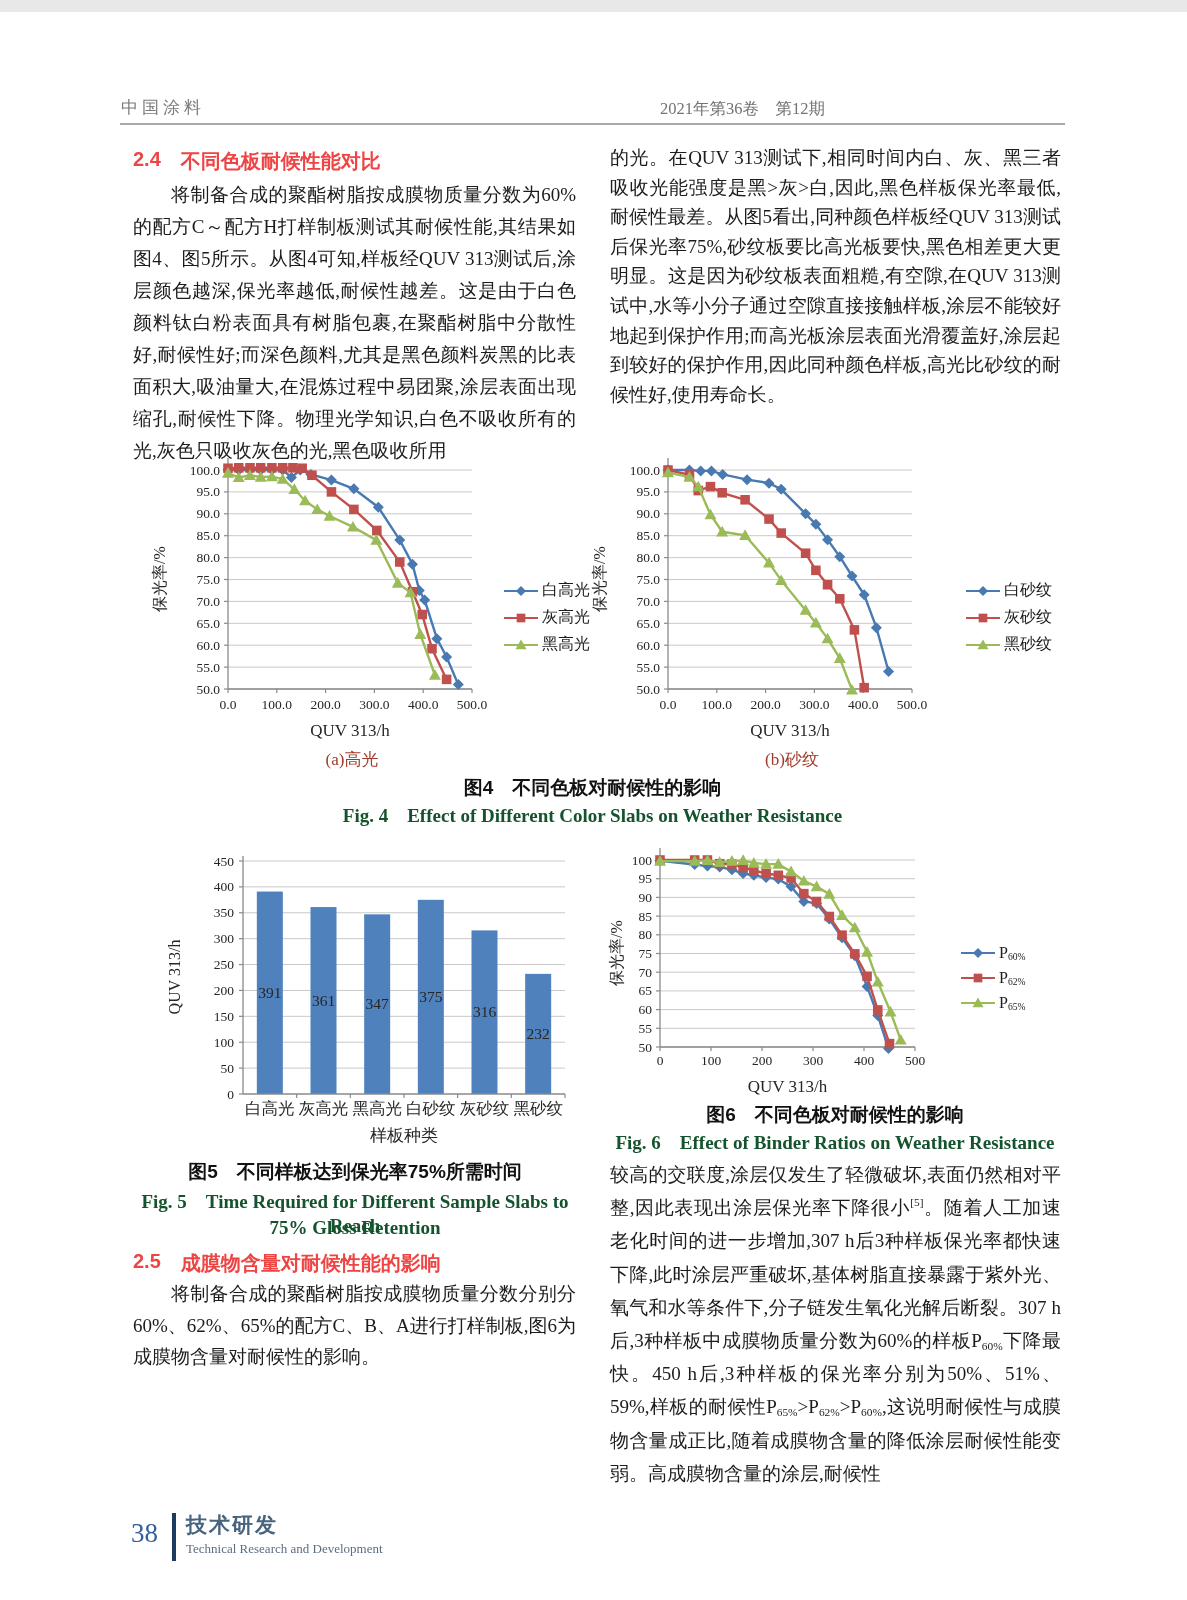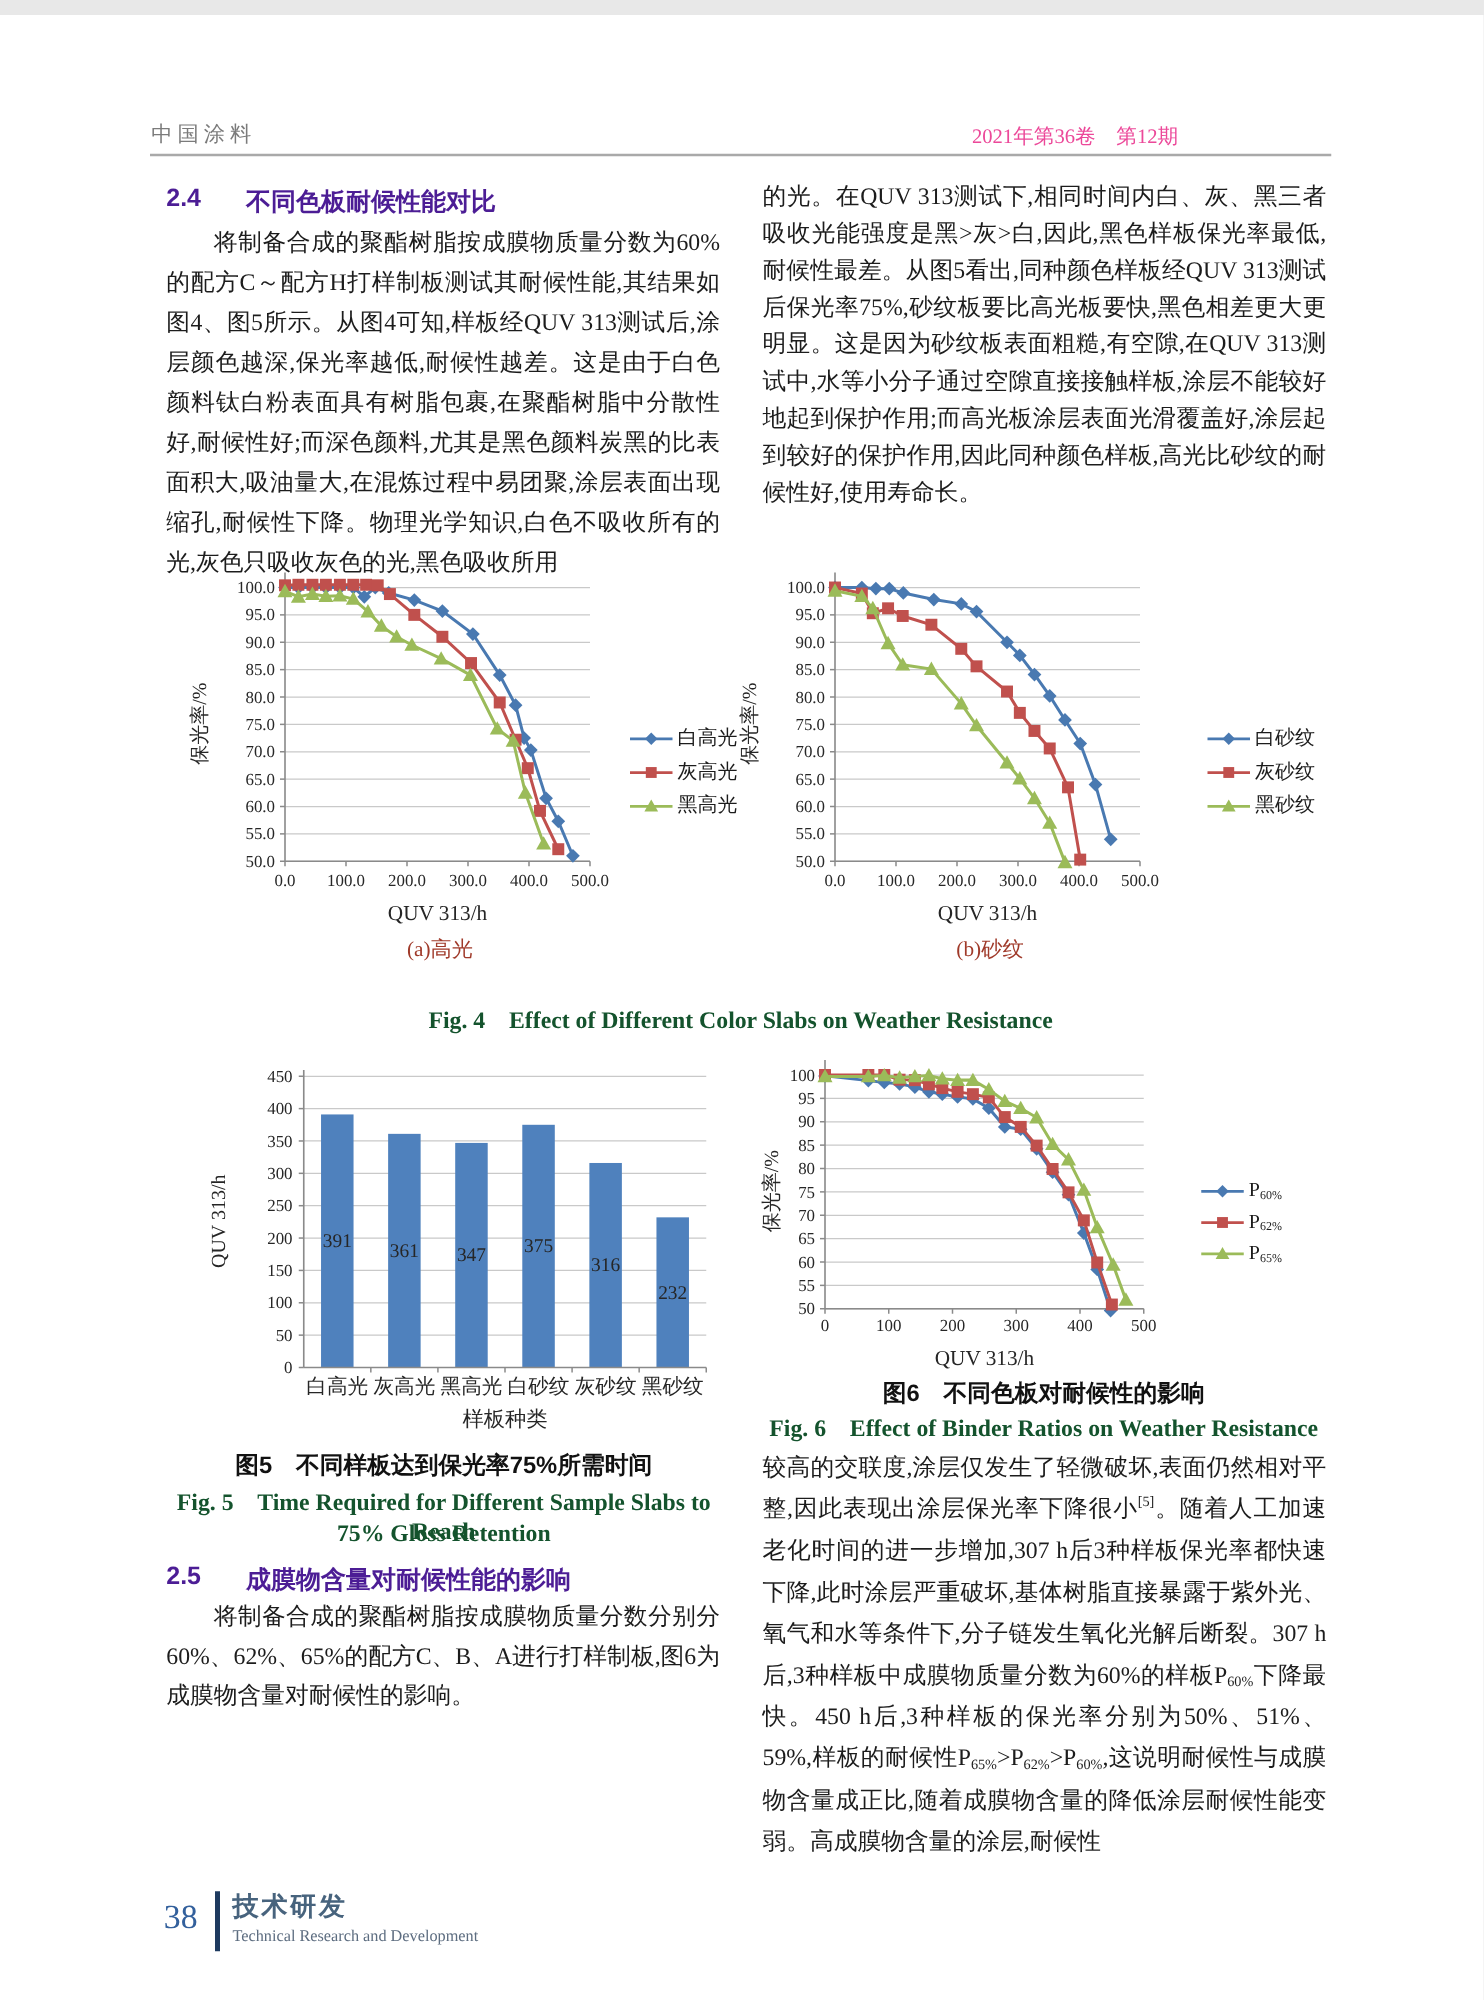--- a/index.html
+++ b/index.html
@@ -1,25 +1,25 @@
 <!DOCTYPE html>
 <html><head>
 <meta charset="utf-8">
 <style>
   html,body{margin:0;padding:0;background:#e8e8e8;}
   .page{position:relative;width:1187px;height:1600px;background:#ffffff;margin:12px auto;
         font-family:"Liberation Serif","DejaVu Serif",serif;color:#1c1c1c;overflow:hidden;}
   .abs{position:absolute;}
   
   .hdr-journal{left:121px;top:84px;font-size:17px;color:#7b7b7b;letter-spacing:4px;}
-  .hdr-issue{left:660px;top:86px;width:400px;text-align:center;font-size:16.5px;color:#ec4899;}
+  .hdr-issue{left:660px;top:86px;width:400px;text-align:left;font-size:16.5px;color:#737373;}
   .hdr-rule{left:120px;top:111px;width:945px;height:2px;background:#a9a9a9;}
   
-  .sec-heading{display:flex;gap:36px;font-family:"Liberation Sans","DejaVu Sans",sans-serif;
-               font-weight:bold;font-size:20px;color:#4c1d95;}
+  .sec-heading{display:flex;gap:20px;font-family:"Liberation Sans","DejaVu Sans",sans-serif;
+               font-weight:bold;font-size:20px;color:#ef4444;}
   
   .para{font-size:19px;text-align:justify;}
   .indent{text-indent:2em;}
   .p-s24{left:133px;top:167px;width:443px;line-height:32px;}
   .p-rtop{left:610px;top:131px;width:451px;line-height:29.6px;}
   .p-s25a{left:133px;top:1266px;width:443px;line-height:31.5px;}
   .p-s25b{left:133px;top:1360px;width:443px;line-height:31.5px;}
   .p-rbot{left:610px;top:1146px;width:451px;line-height:33.2px;}
   sup{font-size:0.6em;vertical-align:0.7em;line-height:0;}
   sub{font-size:0.6em;vertical-align:-0.25em;line-height:0;}
@@ -310,20 +310,21 @@
             <path d="M18 1.5L23.5 11.25L12.5 11.25Z" fill="#9BBB59"></path>
           </svg>
           <span class="legend-label">黑砂纹</span>
         </div>
       </div>
     </div>
 
   <div class="abs subcap" style="left:192px;top:736px;">(a)高光</div>
   <div class="abs subcap" style="left:632px;top:736px;">(b)砂纹</div>
 
+  <div class="abs cap-cn" style="left:120px;top:763px;width:945px;">图4　不同色板对耐候性的影响</div>
   <div class="abs cap-en" style="left:120px;top:791px;width:945px;">Fig. 4　Effect of Different Color Slabs on Weather Resistance</div>
 
   <div id="chart-fig5" class="chart-box" style="left:140px;top:834px;width:460px;height:302px;">
       <svg width="455" height="302">
         <line x1="99" y1="248" x2="103" y2="248" stroke="#8a8a8a" stroke-width="1.2"></line>
         <text x="94" y="252.5" text-anchor="end" font-size="13.5">0</text>
         <line x1="103" y1="222.11111111111111" x2="425" y2="222.11111111111111" stroke="#c9c9c9" stroke-width="1"></line>
         <line x1="99" y1="222.11111111111111" x2="103" y2="222.11111111111111" stroke="#8a8a8a" stroke-width="1.2"></line>
         <text x="94" y="226.61111111111111" text-anchor="end" font-size="13.5">50</text>
         <line x1="103" y1="196.22222222222223" x2="425" y2="196.22222222222223" stroke="#c9c9c9" stroke-width="1"></line>

